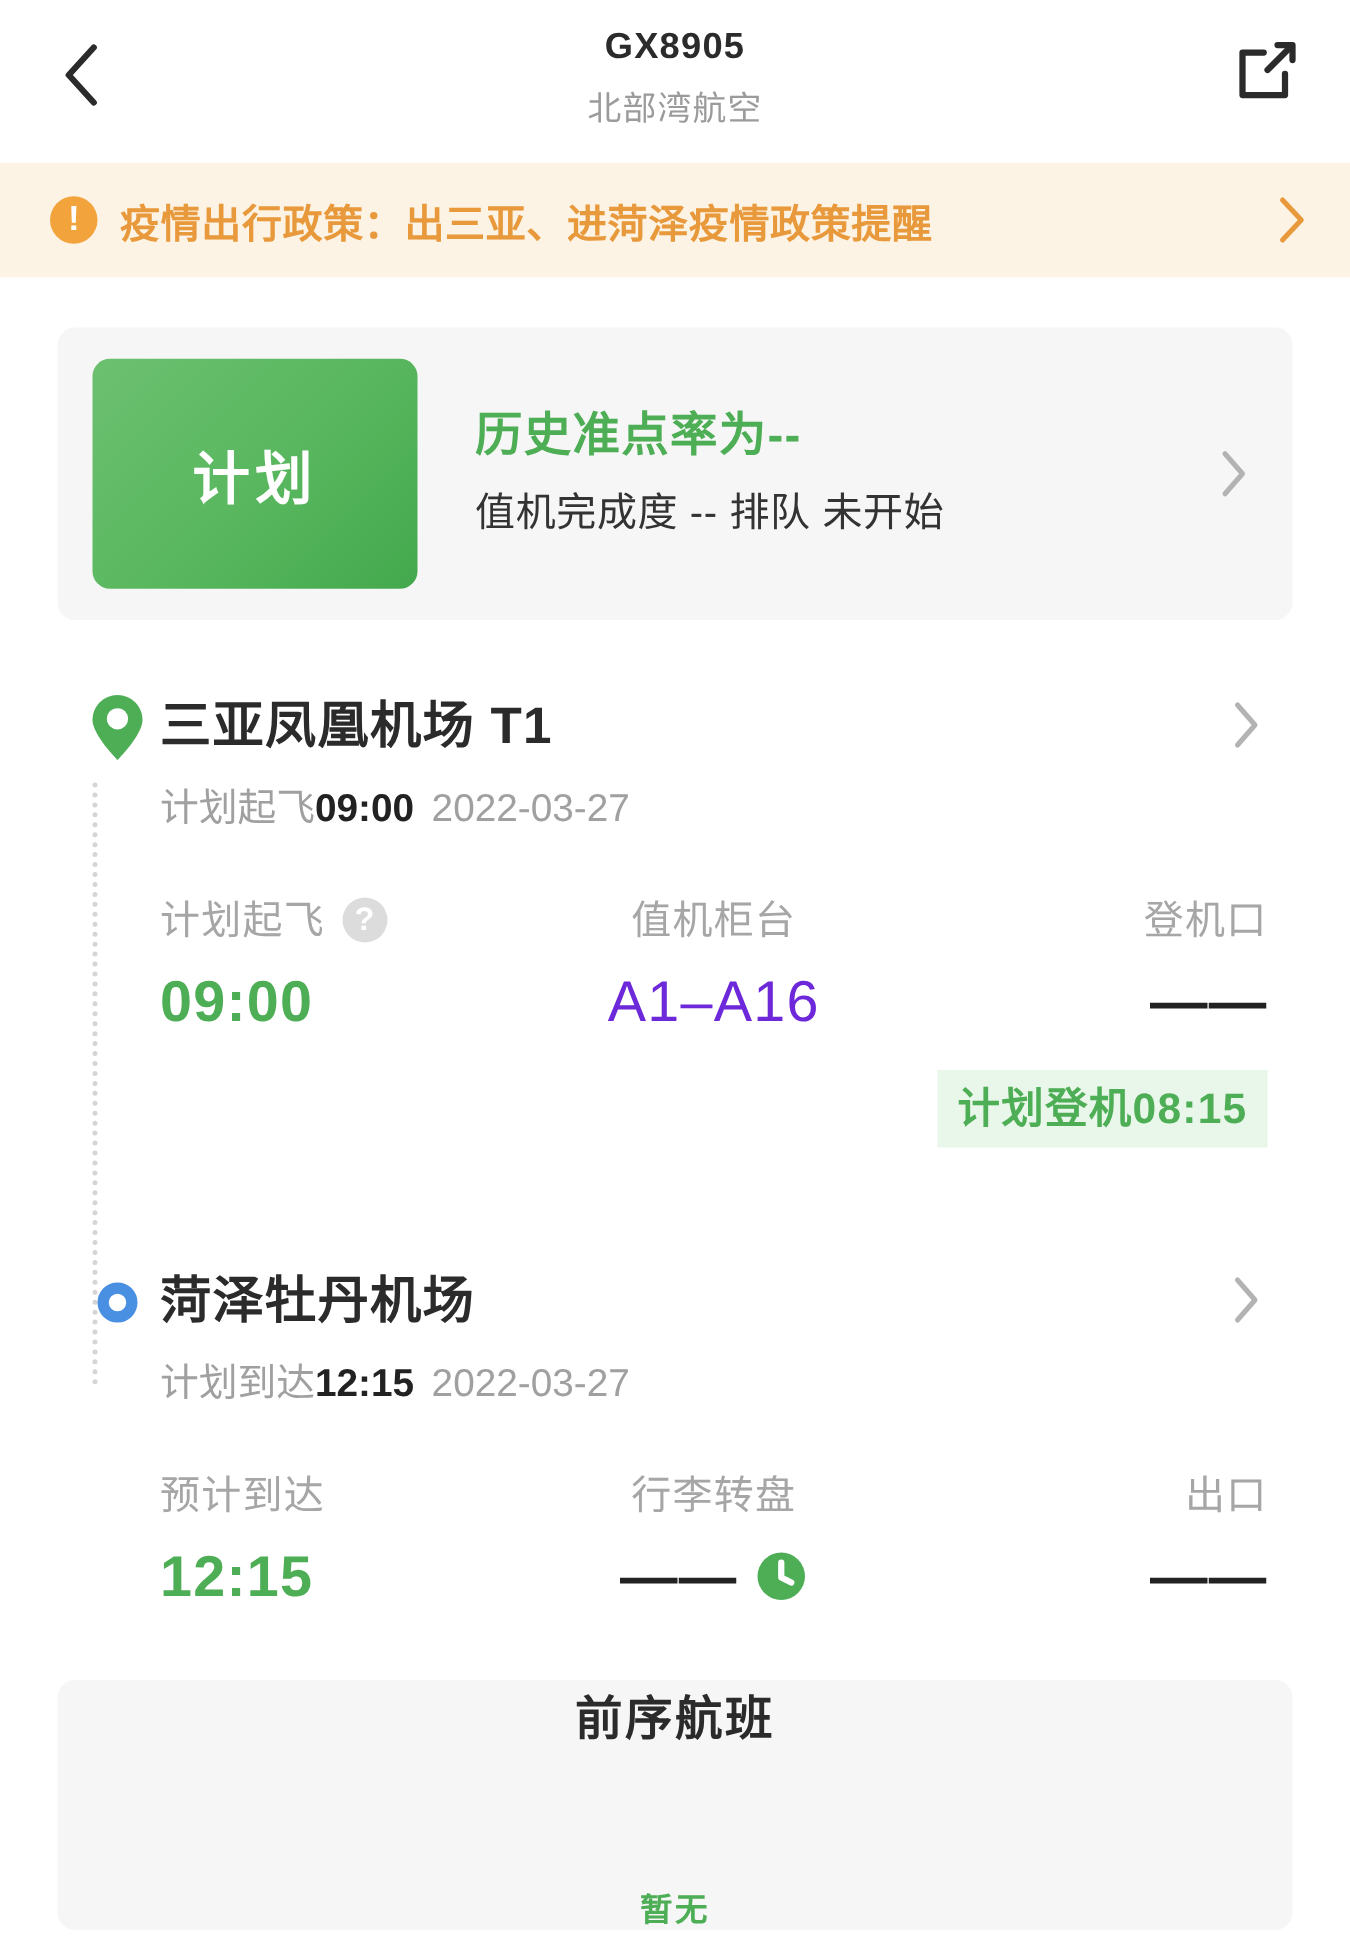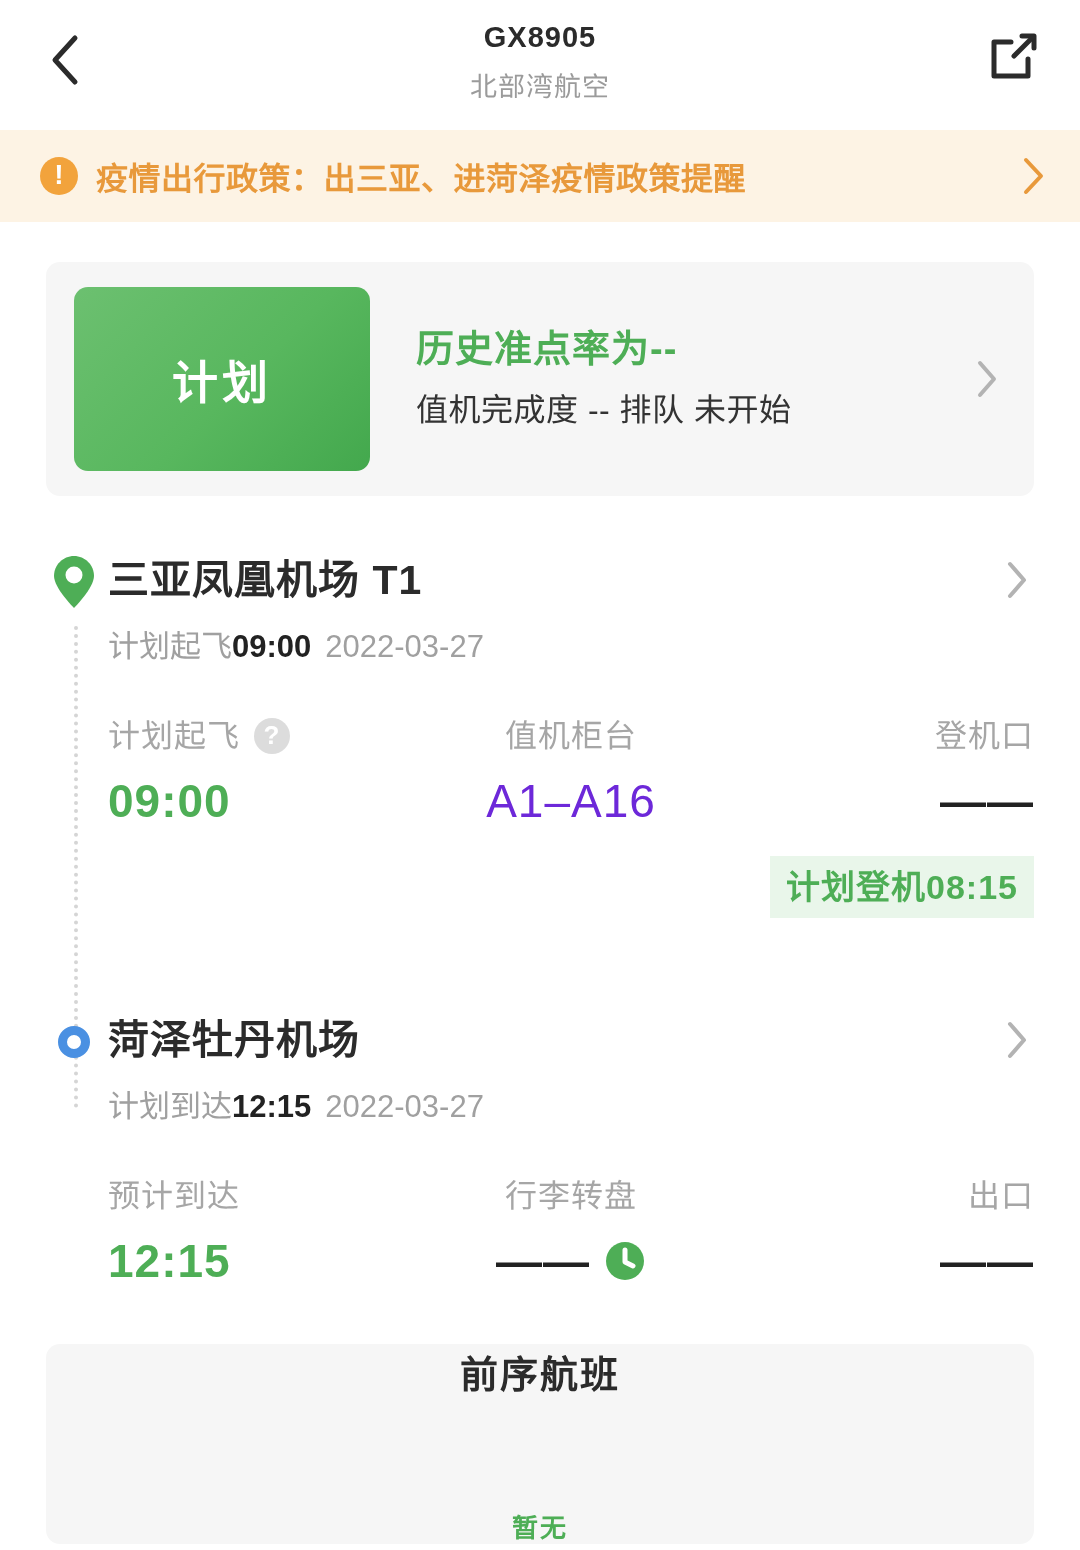--- a/index.html
+++ b/index.html
@@ -113,21 +113,21 @@
     background: #f6f6f6;
     border-radius: 14px;
     height: 234px;
     display: flex;
     align-items: center;
     padding: 0 26px 0 28px;
     box-sizing: border-box;
     cursor: pointer;
   }
   .status-badge {
-    width: 296px;
+    width: 260px;
     height: 184px;
     border-radius: 14px;
     background: linear-gradient(135deg, #6cc070 0%, #58b75e 55%, #43a84d 100%);
     color: #ffffff;
     font-size: 46px;
     font-weight: bold;
     letter-spacing: 4px;
     display: flex;
     align-items: center;
     justify-content: center;
@@ -154,21 +154,21 @@
     flex: none;
     width: 26px;
     height: 42px;
     margin-right: 8px;
   }
 
   
   .route {
     position: relative;
     margin: 56px 0 0 0;
-    padding: 0 46px;
+    padding: 0 66px;
   }
   .dotted-line {
     position: absolute;
     left: 74px;
     top: 74px;
     bottom: 186px;
     width: 0;
     border-left: 4px dotted #d5d5d5;
   }
   .leg {

